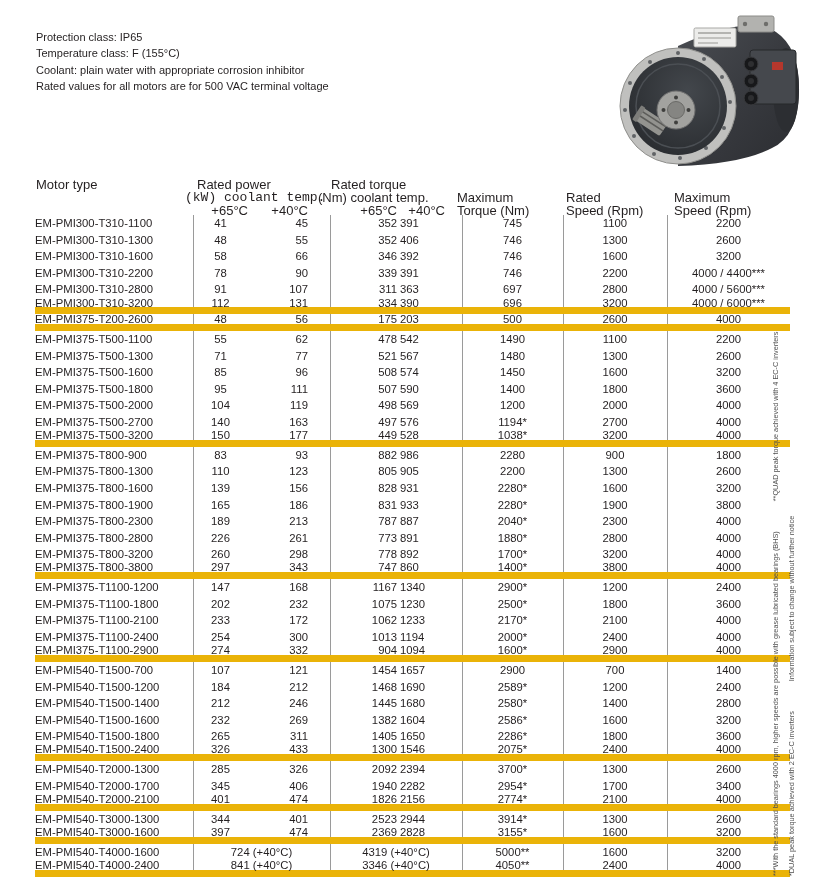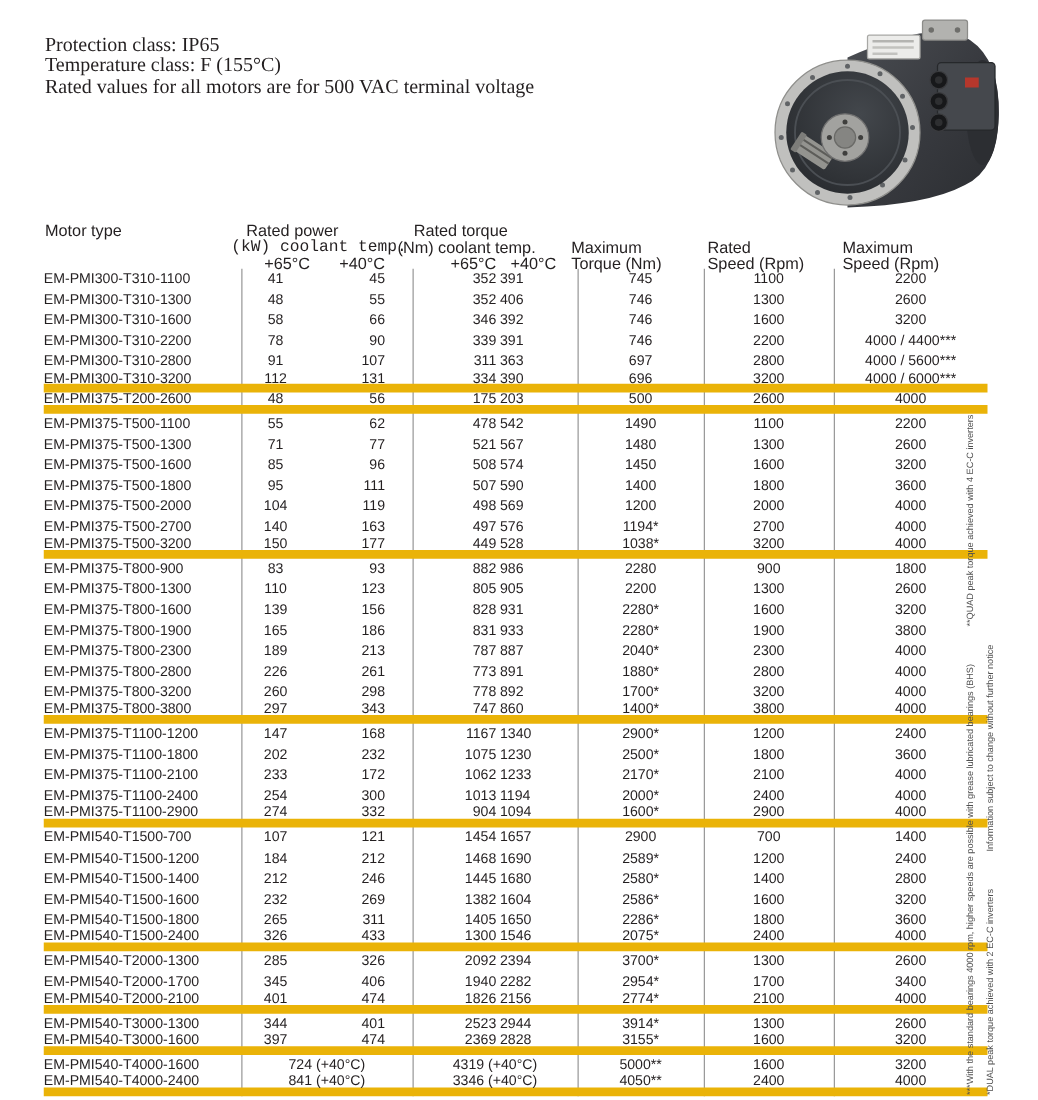--- a/index.html
+++ b/index.html
@@ -1,21 +1,21 @@
 <!DOCTYPE html>
 <html><head>
 <meta charset="utf-8">
 <style>
   html,body { margin:0; padding:0; background:#ffffff; }
   #page {
     position:relative; width:830px; height:880px; background:#ffffff; overflow:hidden;
     font-family:"Liberation Sans", sans-serif; color:#231f20;
   }
   
-  #info { position:absolute; left:36px; top:29px; font-size:16px; line-height:16.4px;font-family:Liberation Serif, serif; }
+  #info { position:absolute; left:36px; top:29px; font-size:11px; line-height:16.4px; }
   
   .h { position:absolute; font-size:13px; line-height:13px; white-space:nowrap; }
   .h2 { text-align:right; }
   
   #tbody { position:absolute; left:35px; top:215px; width:755px; }
   .row { display:flex; height:16.55px; align-items:center; box-sizing:border-box; font-size:11.3px; }
   .row.group-end { border-bottom:7px solid #eab308; }
   .cell { box-sizing:border-box; white-space:nowrap; overflow:visible; }
   .c-type  { width:158px; text-align:left; }
   .c-p65   { width:58px;  text-align:center; padding-right:3px; }
@@ -41,20 +41,21 @@
   #motor { position:absolute; left:600px; top:8px; width:212px; height:168px; }
 </style>
 </head>
 <body>
 
 <div id="page">
 
   <div id="info">
     <div>Protection class: IP65</div>
     <div>Temperature class: F (155°C)</div>
+    <div>Coolant: plain water with appropriate corrosion inhibitor</div>
     <div>Rated values for all motors are for 500 VAC terminal voltage</div>
   </div>
 
   <svg id="motor" viewBox="0 0 212 168">
     <defs>
       <linearGradient id="bodyG" x1="0" y1="0" x2="1" y2="1">
         <stop offset="0" stop-color="#4a4d52"></stop>
         <stop offset="0.55" stop-color="#37393e"></stop>
         <stop offset="1" stop-color="#2b2d31"></stop>
       </linearGradient>

